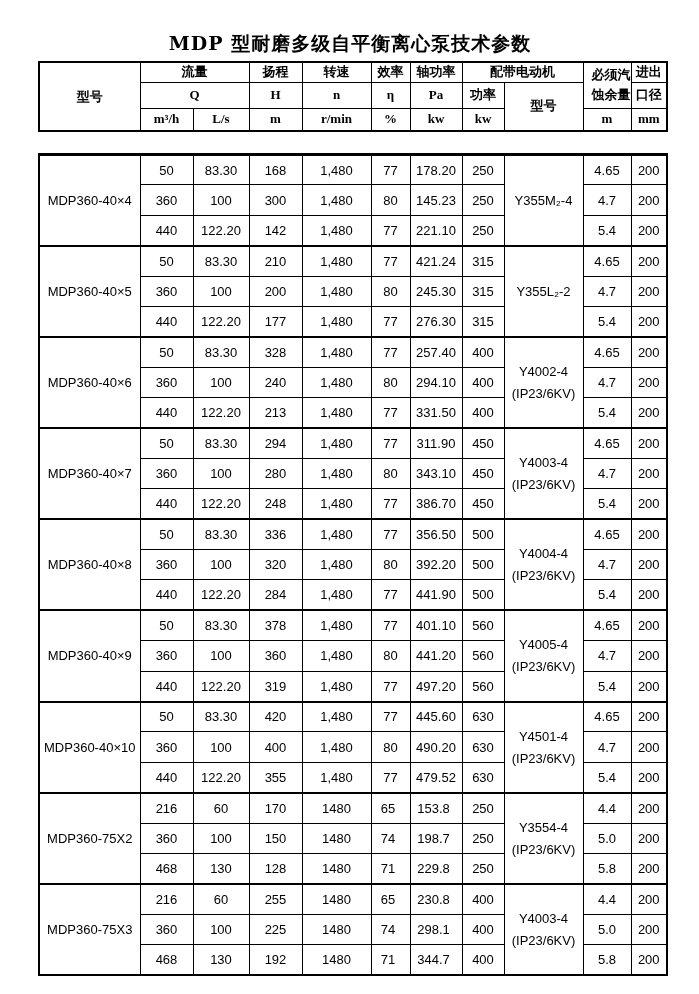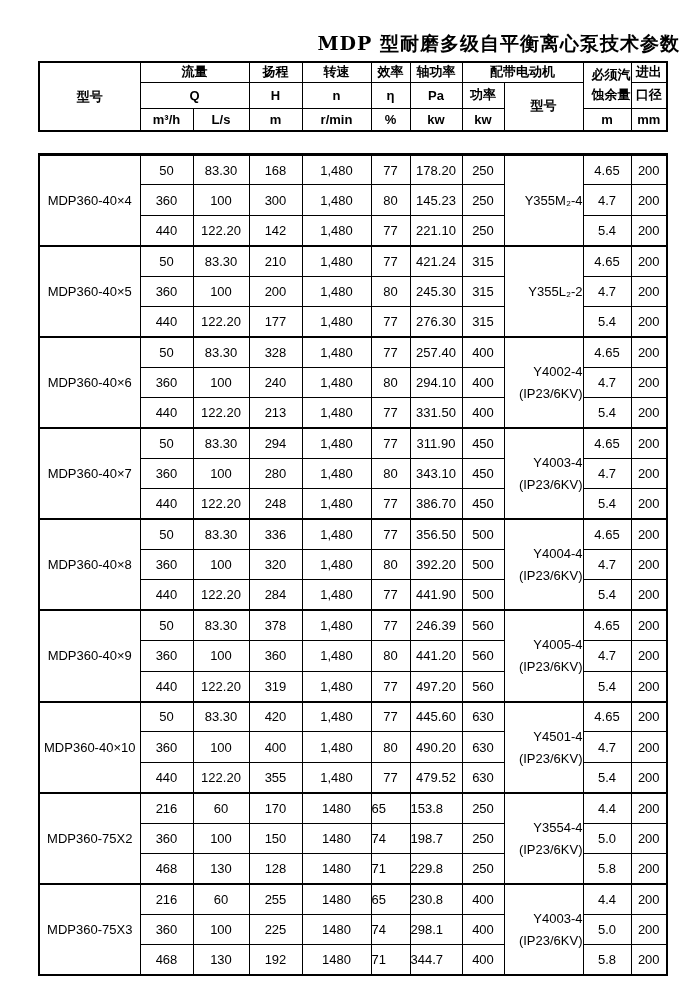--- a/index.html
+++ b/index.html
@@ -2,41 +2,41 @@
 <html><head>
 <meta charset="utf-8">
 <style>
   html,body{margin:0;padding:0;}
   body{
     width:699px;height:994px;background:#ffffff;position:relative;
     font-family:"Liberation Sans","DejaVu Sans",sans-serif;color:#000;
     -webkit-font-smoothing:antialiased;
   }
   .title{
-    position:absolute;left:52px;top:31px;width:628px;text-align:right;
+    position:absolute;left:36px;top:31px;width:628px;text-align:center;
     font-family:"DejaVu Serif","Liberation Serif",serif;
     font-size:19px;font-weight:bold;letter-spacing:1px;white-space:nowrap;
   }
   table{border-collapse:collapse;table-layout:fixed;}
   td{border:1px solid #000;text-align:center;vertical-align:middle;
      padding:0;font-size:13px;overflow:hidden;}
   
   .hdr{position:absolute;left:38px;top:61px;width:628px;border:2px solid #000;}
-  .hdr td{font-weight:bold;}
+  .hdr td{font-weight:bold;font-family:Liberation Serif, serif;}
   .hdr tr.r1{height:20px;}
   .hdr tr.r2{height:26px;}
   .hdr tr.r3{height:23px;}
   .npsh-cell div{line-height:1.55;text-align:right;}
   
   .data{position:absolute;left:38px;top:153px;width:628px;
         border:2px solid #000;border-top:3px solid #000;}
   .data tr{height:30.4px;}
   .data tr.group-start td{border-top:2px solid #000;}
-  .data td.ra{text-align:left;padding-right:5px;}
-  .motor-lines{display:flex;flex-direction:column;justify-content:center;gap:9px;align-items:flex-end;}
+  .data td.ra{text-align:center;padding-right:5px;}
+  .motor-lines{display:flex;flex-direction:column;justify-content:center;gap:9px;}
   .motor-lines div{line-height:1;}
 </style>
 </head>
 <body>
 
 <div class="title">MDP 型耐磨多级自平衡离心泵技术参数</div>
 
 <table class="hdr">
   <colgroup>
     <col style="width:101px">
@@ -303,21 +303,21 @@
         <td>5.4</td>
         <td>200</td>
       </tr>
       <tr class="group-start">
         <td rowspan="3">MDP360-40×9</td>
         <td>50</td>
         <td>83.30</td>
         <td>378</td>
         <td>1,480</td>
         <td>77</td>
-        <td>246.39</td>
+        <td>401.10</td>
         <td>560</td>
         <td rowspan="3">
           <div class="motor-lines">
             <div>Y4005-4</div>
             <div>(IP23/6KV)</div>
           </div>
         </td>
         <td>4.65</td>
         <td>200</td>
       </tr>

